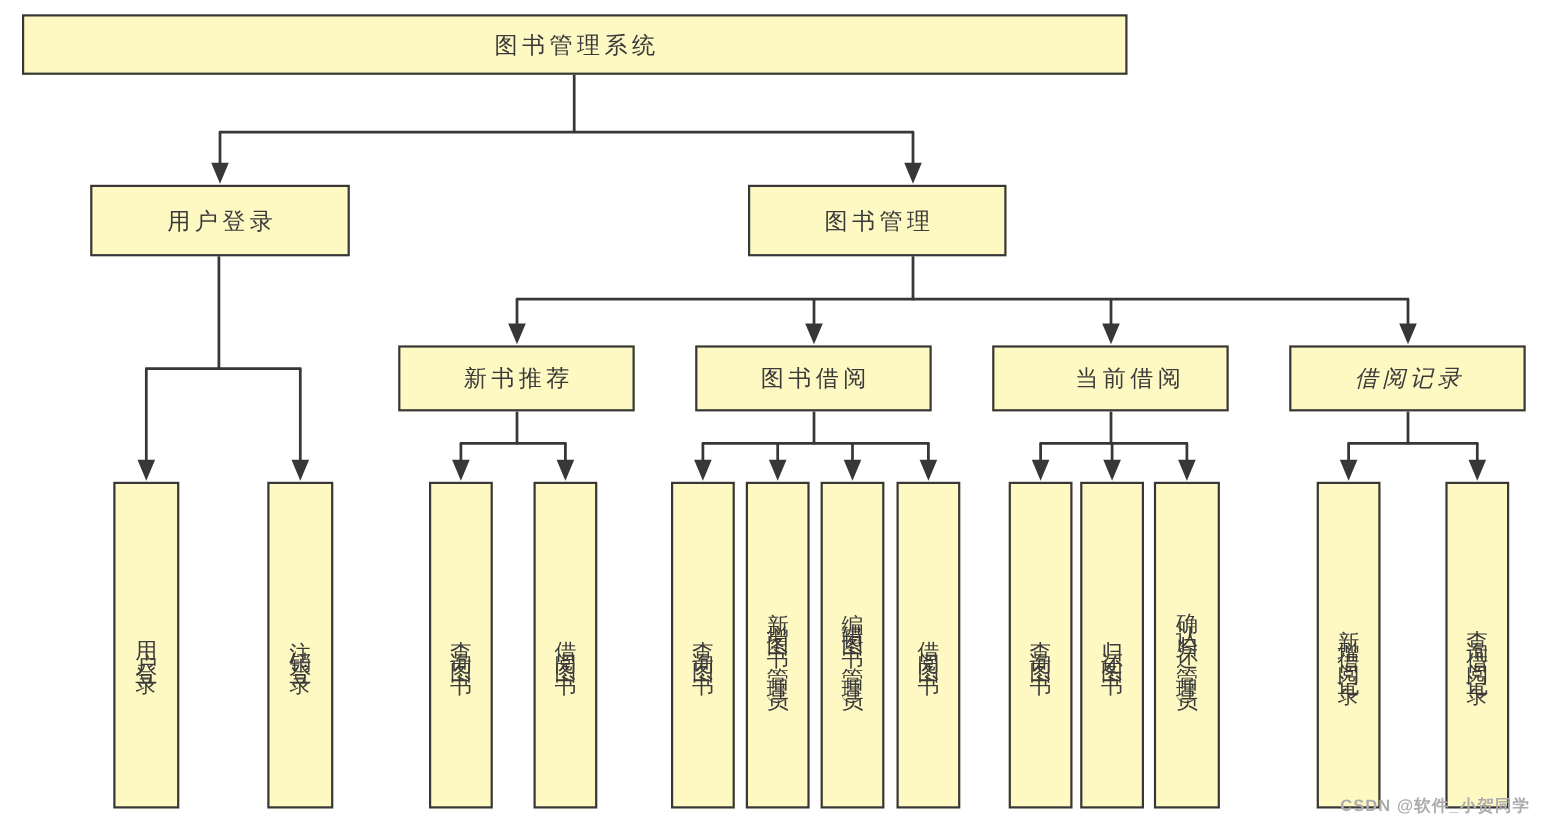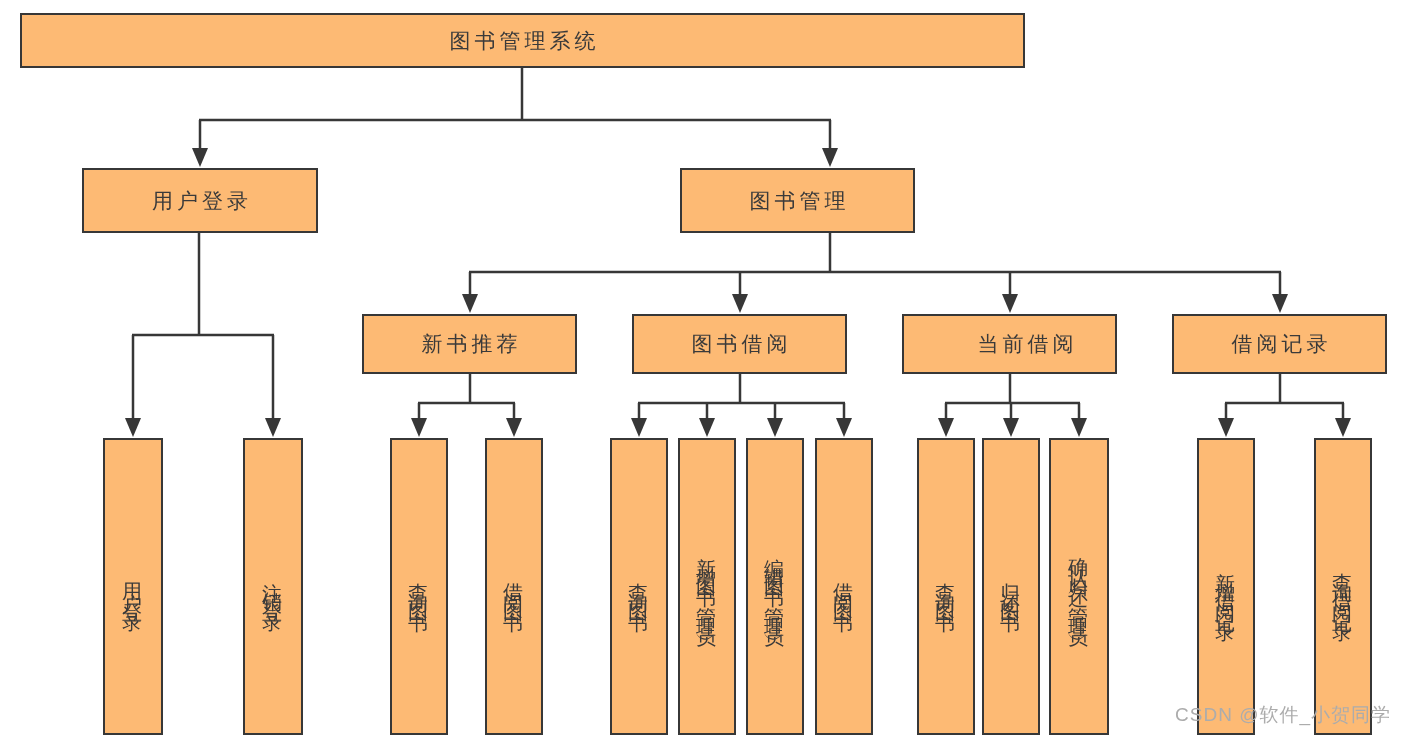--- a/index.html
+++ b/index.html
@@ -9,21 +9,21 @@
     height: 747px;
     background: #ffffff;
     font-family: "Liberation Sans", "DejaVu Sans", sans-serif;
     overflow: hidden;
   }
   .wires { position: absolute; left: 0; top: 0; z-index: 1; }
   .box {
     position: absolute;
     box-sizing: border-box;
     border: 2.5px solid #373737;
-    background: #fdba74;
+    background: #fef9c3;
     color: #3a3a3a;
     display: flex;
     align-items: center;
     justify-content: center;
     z-index: 2;
   }
   .hlabel {
     font-size: 21px;
     letter-spacing: 4px;
     text-indent: 4px;
@@ -32,26 +32,27 @@
   .vlabel {
     writing-mode: vertical-rl;
     text-orientation: mixed;
     font-size: 20px;
     letter-spacing: 10px;
     white-space: nowrap;
   }
   .watermark {
     position: absolute;
     right: 14px;
-    bottom: 19px;
-    font-size: 19px;
+    bottom: 5px;
+    font-size: 15px;
     color: #acacac;
     letter-spacing: 1px;
     z-index: 5;
     white-space: nowrap;
+    font-weight: bold;
   }
 </style>
 </head>
 <body>
 
 <div class="canvas">
 
   <svg class="wires" width="1405" height="747" viewBox="0 0 1405 747">
     <g stroke="#373737" stroke-width="2.5" fill="none">
       <path d="M522 68 V121"></path>
@@ -154,21 +155,21 @@
 
   <div class="box" style="left:362px; top:314px; width:215px; height:60px;">
     <span class="hlabel">新书推荐</span>
   </div>
   <div class="box" style="left:632px; top:314px; width:215px; height:60px;">
     <span class="hlabel">图书借阅</span>
   </div>
   <div class="box" style="left:902px; top:314px; width:215px; height:60px;padding-left:32px;">
     <span class="hlabel">当前借阅</span>
   </div>
-  <div class="box" style="left:1172px; top:314px; width:215px; height:60px;">
+  <div class="box" style="left:1172px; top:314px; width:215px; height:60px;font-style:italic;">
     <span class="hlabel">借阅记录</span>
   </div>
 
   <div class="box" style="left:103px; top:438px; width:60px; height:297px;">
     <span class="vlabel">用户登录</span>
   </div>
   <div class="box" style="left:243px; top:438px; width:60px; height:297px;">
     <span class="vlabel">注销登录</span>
   </div>
 

